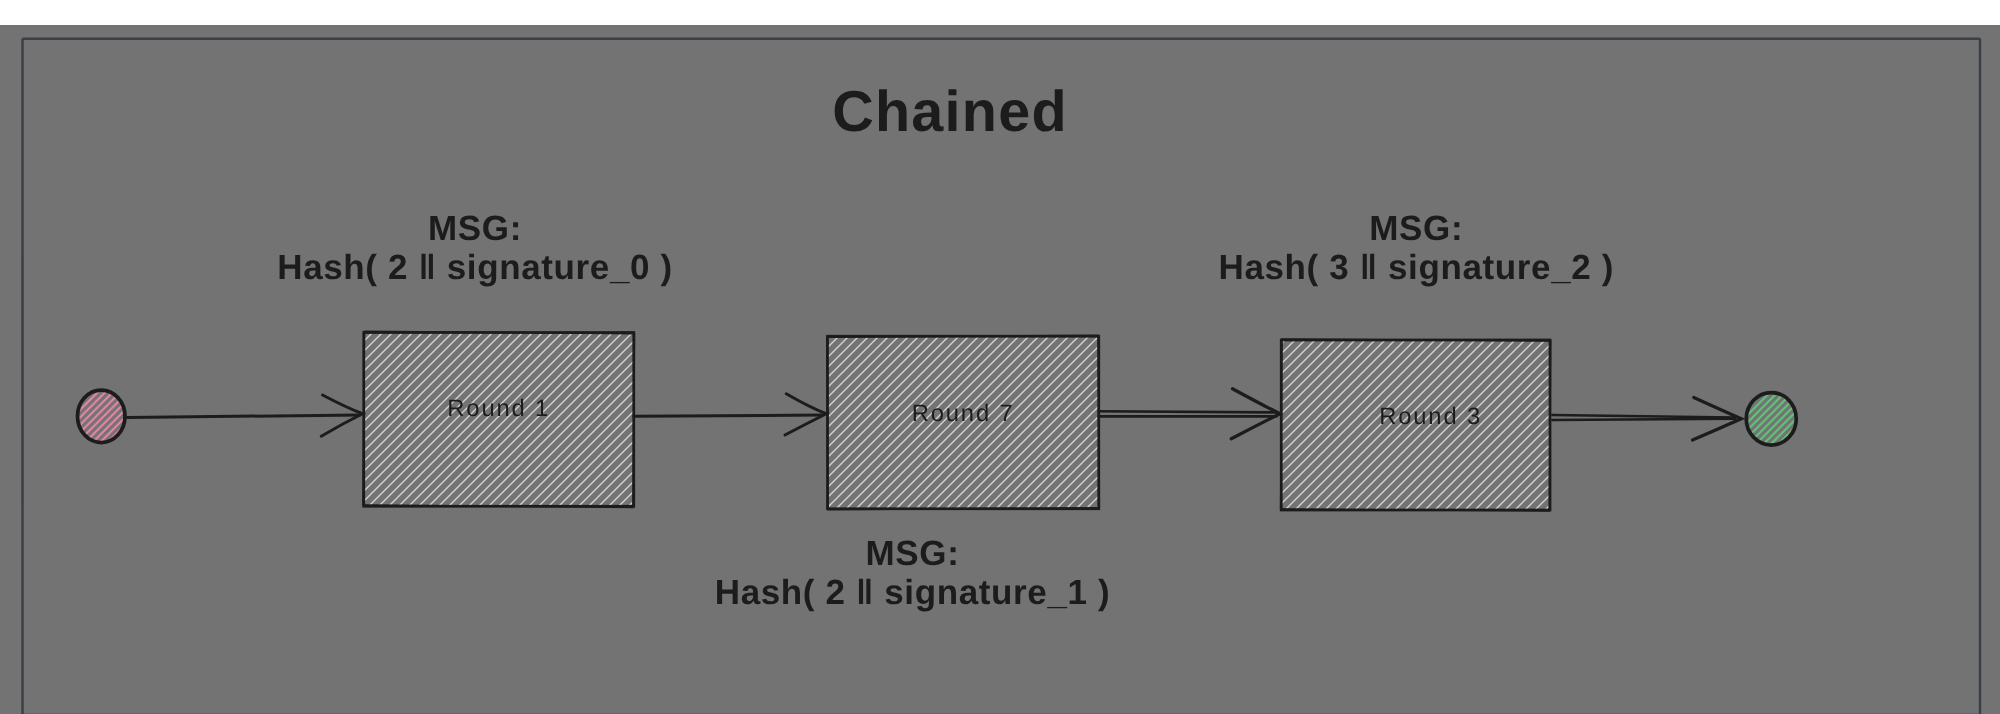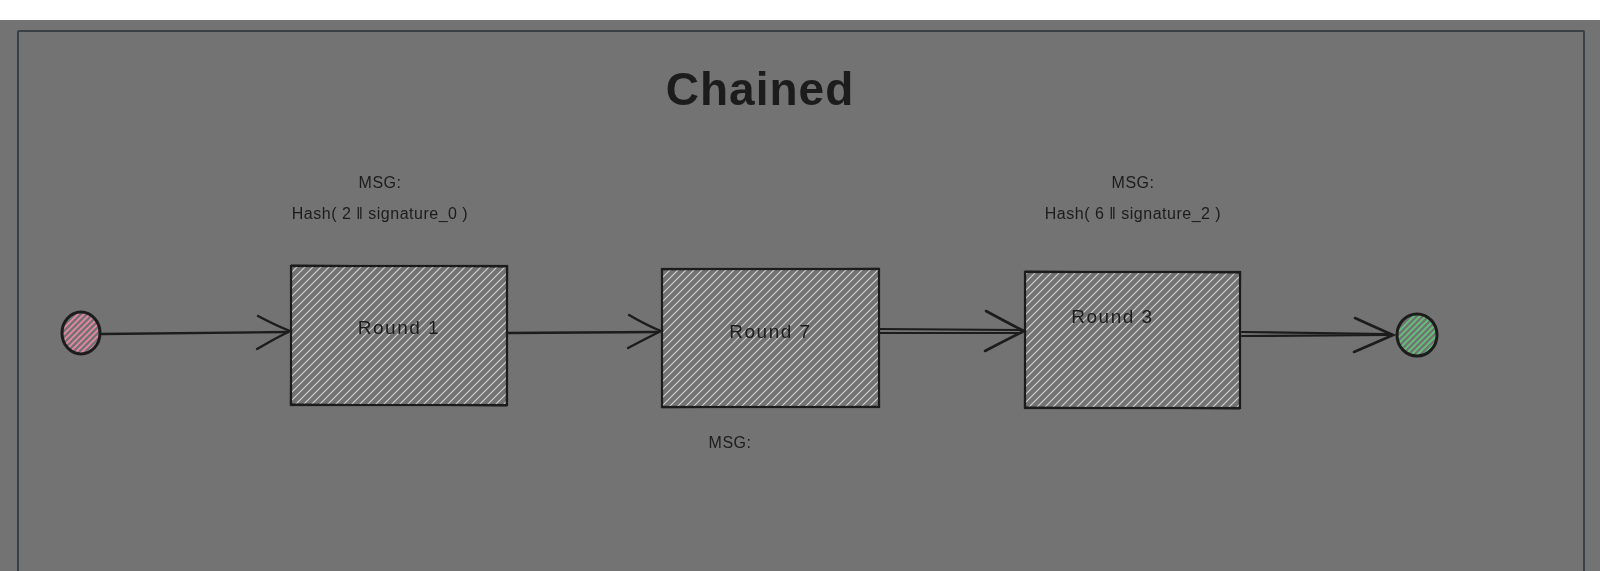--- a/index.html
+++ b/index.html
@@ -15,23 +15,23 @@
   .label{position:absolute;text-align:center;white-space:nowrap;}
   .title{
     left:560px;top:42px;width:400px;
     font-size:46px;font-weight:600;letter-spacing:1px;
   }
   .round-label{
     font-size:19px;font-weight:500;letter-spacing:1.5px;
   }
   .round-1{left:291px;width:216px;top:297px;}
   .round-2{left:662px;width:217px;top:301px;}
-  .round-3{left:1025px;width:175px;top:286px;}
+  .round-3{left:1025px;width:175px;top:303px;padding-left:32px;}
   .msg{
-    font-size:16px;line-height:31px;font-weight:400;letter-spacing:0.5px;
+    font-size:28px;line-height:31px;font-weight:700;letter-spacing:0.5px;
   }
   .msg-1{left:190px;width:380px;top:147px;}
   .msg-2{left:540px;width:380px;top:407px;}
   .msg-3{left:943px;width:380px;top:147px;}
   .msg .heading{display:block;}
   .msg .text{display:block;}
 </style>
 </head>
 <body>
 
@@ -100,20 +100,21 @@
   <div class="label round-label round-2">Round 7</div>
   <div class="label round-label round-3">Round 3</div>
 
   <div class="label msg msg-1">
     <span class="heading">MSG:</span>
     <span class="text">Hash( 2 ‖ signature_0 )</span>
   </div>
 
   <div class="label msg msg-2">
     <span class="heading">MSG:</span>
+    <span class="text">Hash( 2 ‖ signature_1 )</span>
   </div>
 
   <div class="label msg msg-3">
     <span class="heading">MSG:</span>
-    <span class="text">Hash( 6 ‖ signature_2 )</span>
+    <span class="text">Hash( 3 ‖ signature_2 )</span>
   </div>
 
 </div>
 
 </body></html>

